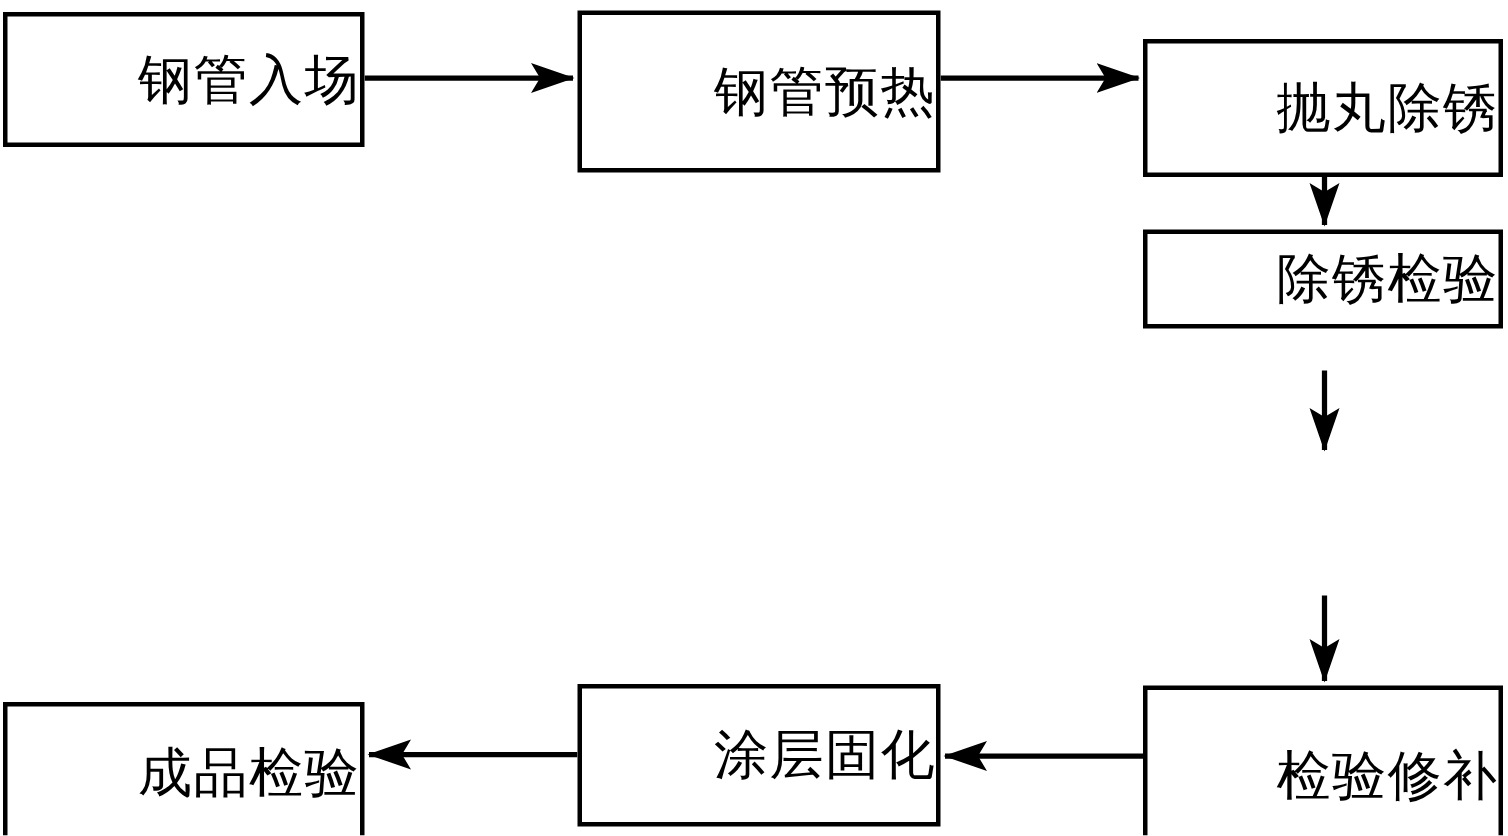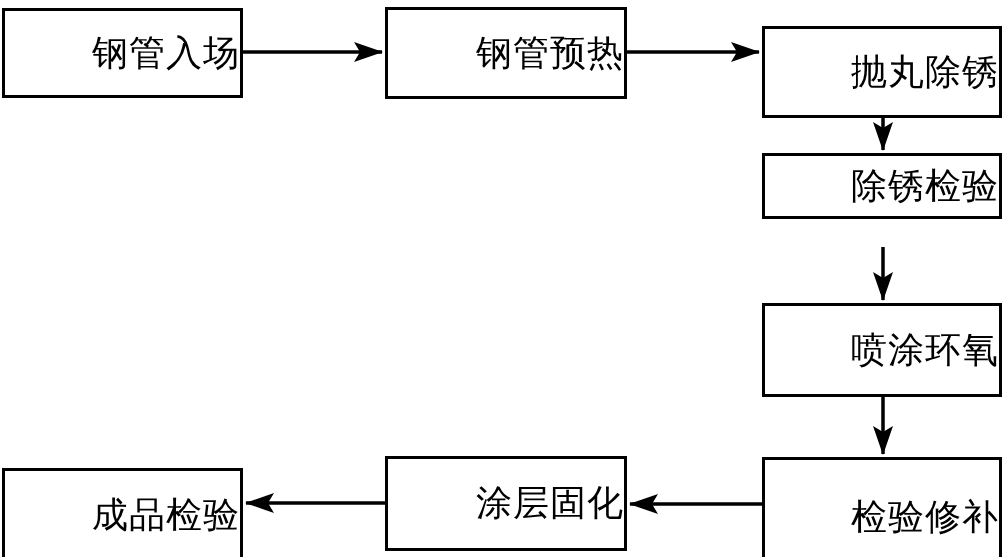--- a/index.html
+++ b/index.html
@@ -31,21 +31,21 @@
     display: flex;
     align-items: center;
     justify-content: flex-end;
     color: #000000;
     font-size: 36px;
     letter-spacing: 1px;
     white-space: nowrap;
   }
   
   .n1 { left: 2px;   top: 8px;   width: 241px; height: 90px; }
-  .n2 { left: 385px; top: 7px;   width: 242px; height: 92px; padding-left: 40px; }
+  .n2 { left: 385px; top: 7px;   width: 242px; height: 108px; padding-left: 40px; }
   .n3 { left: 762px; top: 6px;   width: 240px; height: 92px; margin-top: 20px; }
   
   .n4 { left: 762px; top: 153px; width: 240px; height: 66px; }
   .n5 { left: 762px; top: 303px; width: 240px; height: 94px; }
   .n6 { left: 762px; top: 457px; width: 240px; height: 120px; }
   
   .n7 { left: 385px; top: 456px; width: 242px; height: 95px; }
   .n8 { left: 2px;   top: 468px; width: 241px; height: 95px; }
 </style>
 </head>
@@ -73,23 +73,20 @@
   </div>
   <div class="node n2">
     <span>钢管预热</span>
   </div>
   <div class="node n3">
     <span>抛丸除锈</span>
   </div>
   <div class="node n4">
     <span>除锈检验</span>
   </div>
-  <div class="node n5">
-    <span>喷涂环氧</span>
-  </div>
   <div class="node n6">
     <span>检验修补</span>
   </div>
   <div class="node n7">
     <span>涂层固化</span>
   </div>
   <div class="node n8">
     <span>成品检验</span>
   </div>
 

